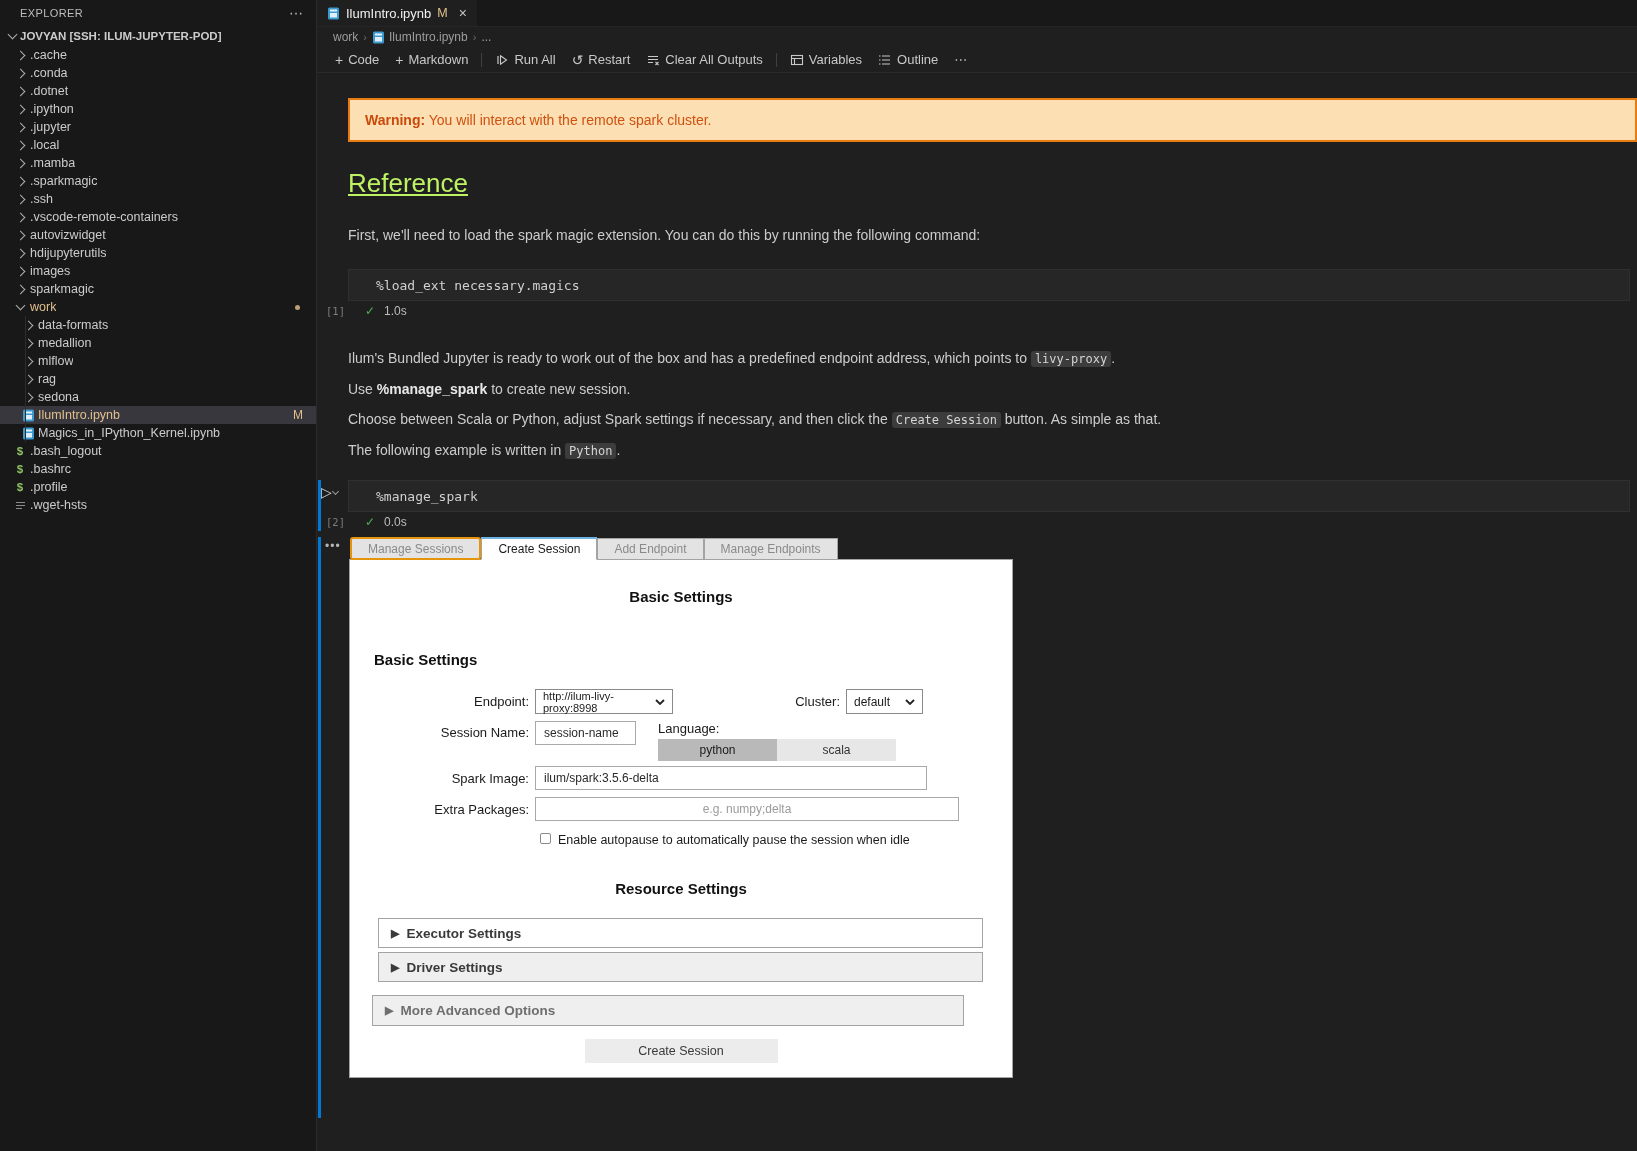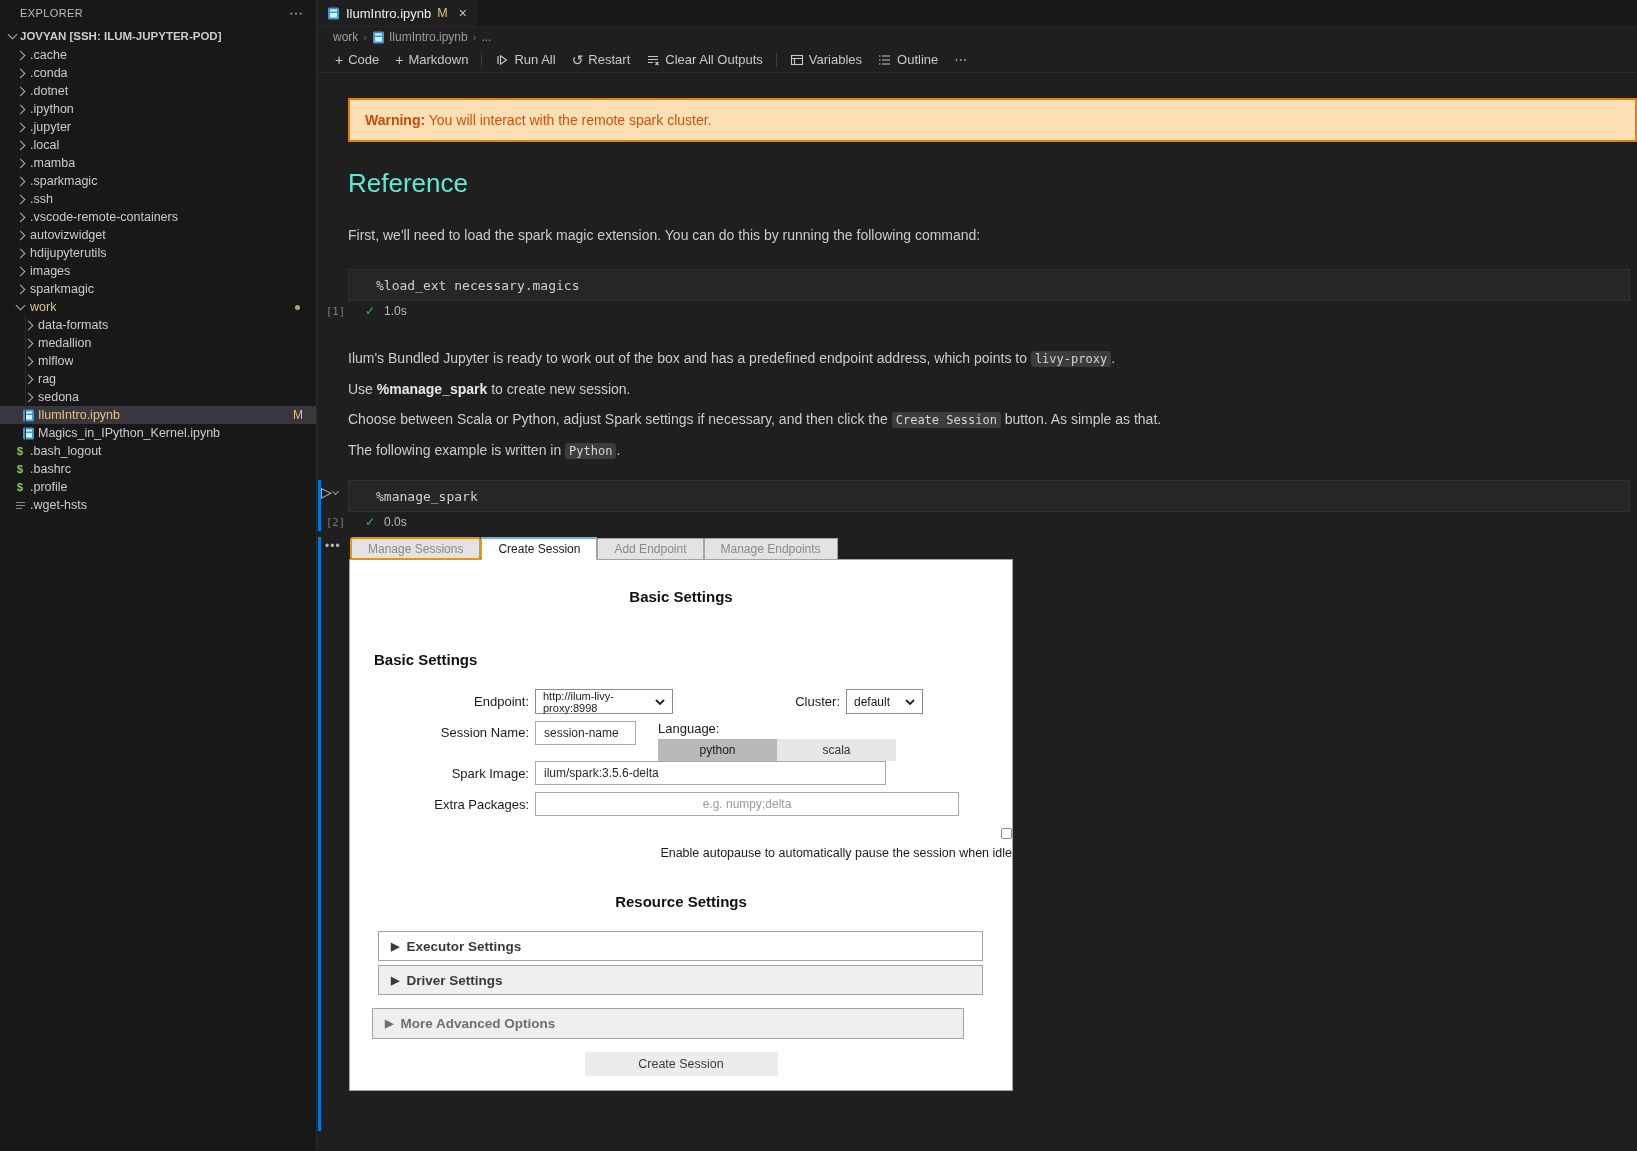--- a/index.html
+++ b/index.html
@@ -47,21 +47,21 @@
                color:#c8c8c8; font-size:13px; border-bottom:1px solid #2a2a2a; background:#1f1f1f; }
   .tbtn { display:flex; align-items:center; gap:5px; padding:0 8px; height:22px; cursor:pointer; border-radius:4px; }
   .tbtn .glyph { font-size:14px; line-height:14px; color:#c8c8c8; }
   .tbsep { width:1px; height:14px; background:#404040; margin:0 5px; }
 
   
   .nbscroll { position:relative; flex:1; overflow:hidden; background:#1f1f1f; }
   .banner { margin:25px 0 0 31px; background:#fcdfb3; border:2px solid #e87a12;
             padding:12px 15px; font-size:14px; color:#d0500f; }
   .banner b { color:#c94a0a; }
-  .ref-h1 { margin:26px 0 0 31px; font-size:26px; font-weight:400; color:#5eead4; }
+  .ref-h1 { margin:26px 0 0 31px; font-size:26px; font-weight:400; color:#bef264;text-decoration:underline; }
   ul.links { margin:14px 0 0 31px; padding-left:34px; }
   ul.links li { font-size:14px; line-height:15.5px; color:#9d9d9d; }
   ul.links a { color:#3b9ced; text-decoration:none; cursor:pointer; }
   p.md-single { margin:28px 70px 0 31px; font-size:14px; color:#cccccc; }
   .mdblock { margin:30px 70px 0 31px; }
   .mdblock p { margin:0 0 13px; font-size:14px; line-height:17px; color:#cccccc; }
   code.inl { background:#3c3c3c; color:#d4d4d4; font-family:"DejaVu Sans Mono", monospace;
              font-size:12px; padding:1px 4px; border-radius:3px; }
   .magicb { color:#e8e8e8; font-weight:bold; }
 
@@ -108,21 +108,21 @@
             color:#2a2a2a; font-family:"Liberation Sans", sans-serif; outline:none; }
   .winput::placeholder { color:#9b9b9b; }
   .sessrow { display:flex; align-items:flex-start; margin-top:7px; }
   .sessrow .flabel, .sessrow .winput { margin-top:0; }
   .langblock { margin-left:22px; }
   .langlabel { font-size:13px; color:#1a1a1a; margin-bottom:3px; }
   .langbtns { display:flex; }
   .langbtn { width:119px; height:22px; line-height:22px; text-align:center; font-size:12px;
              color:#333; background:#e7e7e7; cursor:pointer; }
   .langbtn.sel-on { background:#b9b9b9; color:#1c1c1c; }
-  .cbrow { display:flex; align-items:flex-end; gap:7px; margin:12px 0 0 190px; font-size:12.5px; color:#1a1a1a;flex-direction:column; }
+  .cbrow { display:flex; align-items:flex-start; gap:7px; margin:12px 0 0 190px; font-size:12.5px; color:#1a1a1a; }
   .cbox { width:11px; height:11px; min-width:11px; border:1px solid #8a8a8a; background:#fff;
           border-radius:2px; cursor:pointer; }
   .acc { display:flex; align-items:center; height:30px; border:1px solid #a3a3a3;
          font-size:13.5px; font-weight:bold; color:#3a3a3a; padding-left:12px; cursor:pointer; gap:7px; }
   .acc .arr { font-size:11px; }
   .acc.exec { margin:21px 29px 0 28px; background:#fff; }
   .acc.driver { margin:4px 29px 0 28px; background:#efefef; }
   .acc.mao { margin:13px 0 0 22px; width:592px; background:#efefef; color:#6e6e6e; height:31px; }
   .createbtn { display:block; margin:13px auto 0; width:193px; height:24px; background:#ececec;
                border:none; font-size:12.5px; color:#3a3a3a; font-family:"Liberation Sans", sans-serif; cursor:pointer; }
@@ -484,23 +484,23 @@
             <input class="winput" style="width: 101px;" value="session-name">
             <div class="langblock">
               <div class="langlabel">Language:</div>
               <div class="langbtns">
                 <div class="langbtn sel-on">python</div>
                 <div class="langbtn">scala</div>
               </div>
             </div>
           </div>
 
-          <div class="frow" style="align-items:center;">
+          <div class="frow" style="margin-top:5px;align-items:center;">
             <span class="flabel">Spark Image:</span>
-            <input class="winput" style="width: 351px;" value="ilum/spark:3.5.6-delta">
+            <input class="winput" style="width: 392px;" value="ilum/spark:3.5.6-delta">
           </div>
 
           <div class="frow" style="margin-top:7px;">
             <span class="flabel">Extra Packages:</span>
             <input class="winput" style="width: 424px; text-align: center;" placeholder="e.g. numpy;delta">
           </div>
 
           <div class="cbrow">
             <span class="cbox"></span>
             <span>Enable autopause to automatically pause the session when idle</span>

